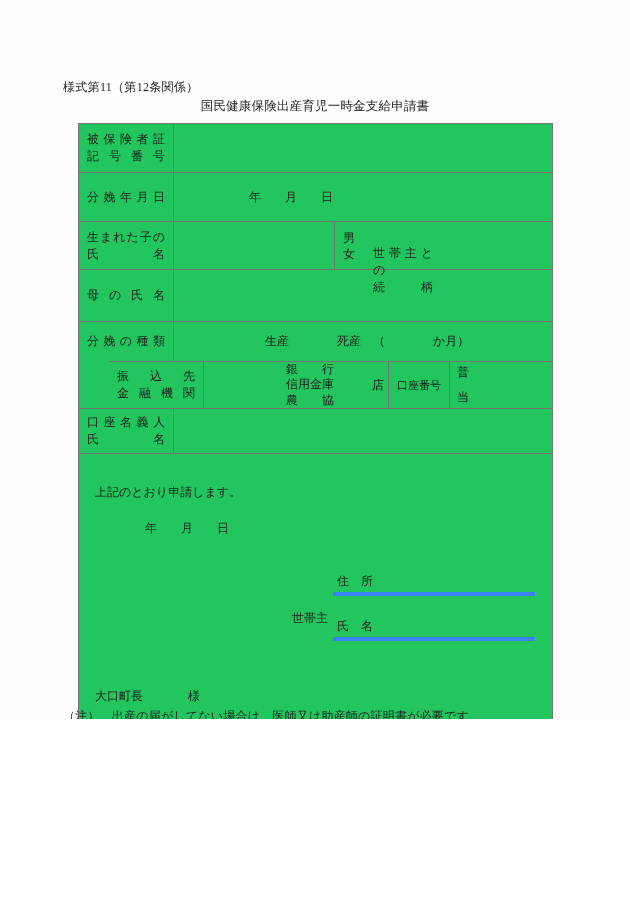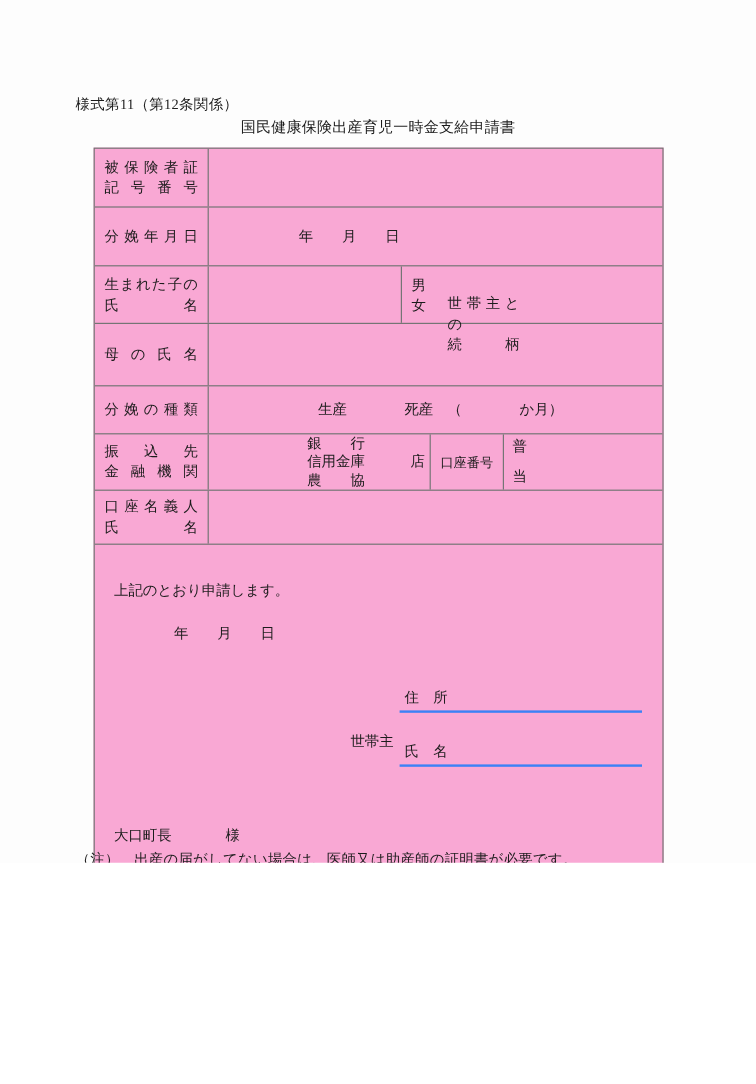--- a/index.html
+++ b/index.html
@@ -12,41 +12,41 @@
     font-size:12px;
     overflow:hidden;
   }
   .form-number{position:absolute;left:63px;top:79px;font-size:12px;letter-spacing:.3px;}
   .form-title{position:absolute;left:0;top:98px;width:630px;text-align:center;font-size:12.5px;letter-spacing:.2px;}
 
   .form-table{
     position:absolute;left:78px;top:123px;width:475px;
     border:1px solid #757575;
     box-sizing:border-box;
-    background:#f9a8d4;
+    background:#22c55e;
   }
   .row{display:flex;box-sizing:border-box;border-top:1px solid #757575;}
   .row.first{border-top:none;}
   .cell{box-sizing:border-box;}
   .label-cell{
     width:94px;flex:0 0 94px;
     padding:0 8px;
     display:flex;flex-direction:column;justify-content:center;
   }
   .jline{
     text-align:justify;text-align-last:justify;
     line-height:17px;font-size:12px;
   }
   .value-cell{
     flex:1;border-left:1px solid #757575;
     display:flex;align-items:center;
     font-size:12px;
   }
   .r1{height:48px;} .r2{height:49px;} .r3{height:48px;} .r4{height:52px;}
-  .r5{height:40px;} .r6{height:47px;} .r7{height:45px;} .r8{height:268px;}
+  .r5{height:40px;} .r6{height:47px;margin-left:30px;} .r7{height:45px;} .r8{height:268px;}
 
   
   .child-name-cell{width:161px;flex:0 0 161px;border-left:1px solid #757575;}
   .sex-cell{
     width:29px;flex:0 0 29px;border-left:1px solid #757575;
     display:flex;flex-direction:column;justify-content:center;align-items:center;
     line-height:16px;font-size:12px;
   }
   .relation-cell{
     flex:1;border-left:1px solid #757575;
@@ -72,21 +72,21 @@
     display:flex;flex-direction:column;justify-content:space-between;
     padding:4px 0 4px 7px;line-height:13px;
   }
 
   
   .app-cell{position:relative;width:100%;height:100%;}
   .statement{position:absolute;left:16px;top:30px;}
   .app-date{position:absolute;left:66px;top:66px;}
   .sign-line{
     position:absolute;left:254px;width:202px;
-    border-bottom:2px solid #3b82f6;
+    border-bottom:4px solid #3b82f6;
     padding:0 0 2px 4px;box-sizing:border-box;
   }
   .address-line{top:119px;}
   .householder{position:absolute;left:213px;top:156px;}
   .name-line{top:164px;}
   .recipient-row{position:absolute;left:16px;top:234px;}
   .honorific{margin-left:45px;}
 
   .footnote{position:absolute;left:63px;top:708px;font-size:12px;letter-spacing:.2px;}
 </style>

